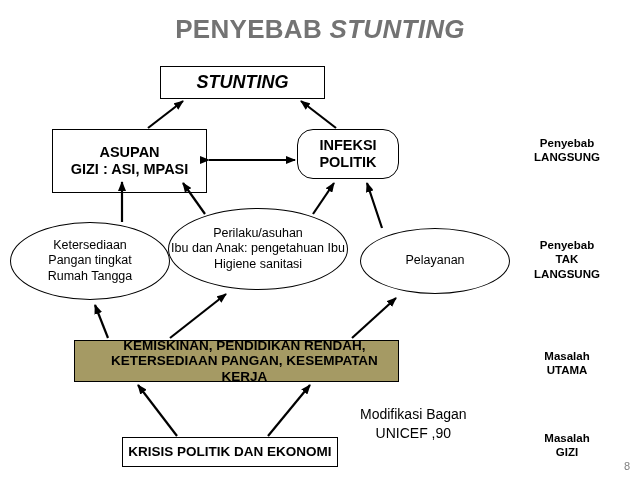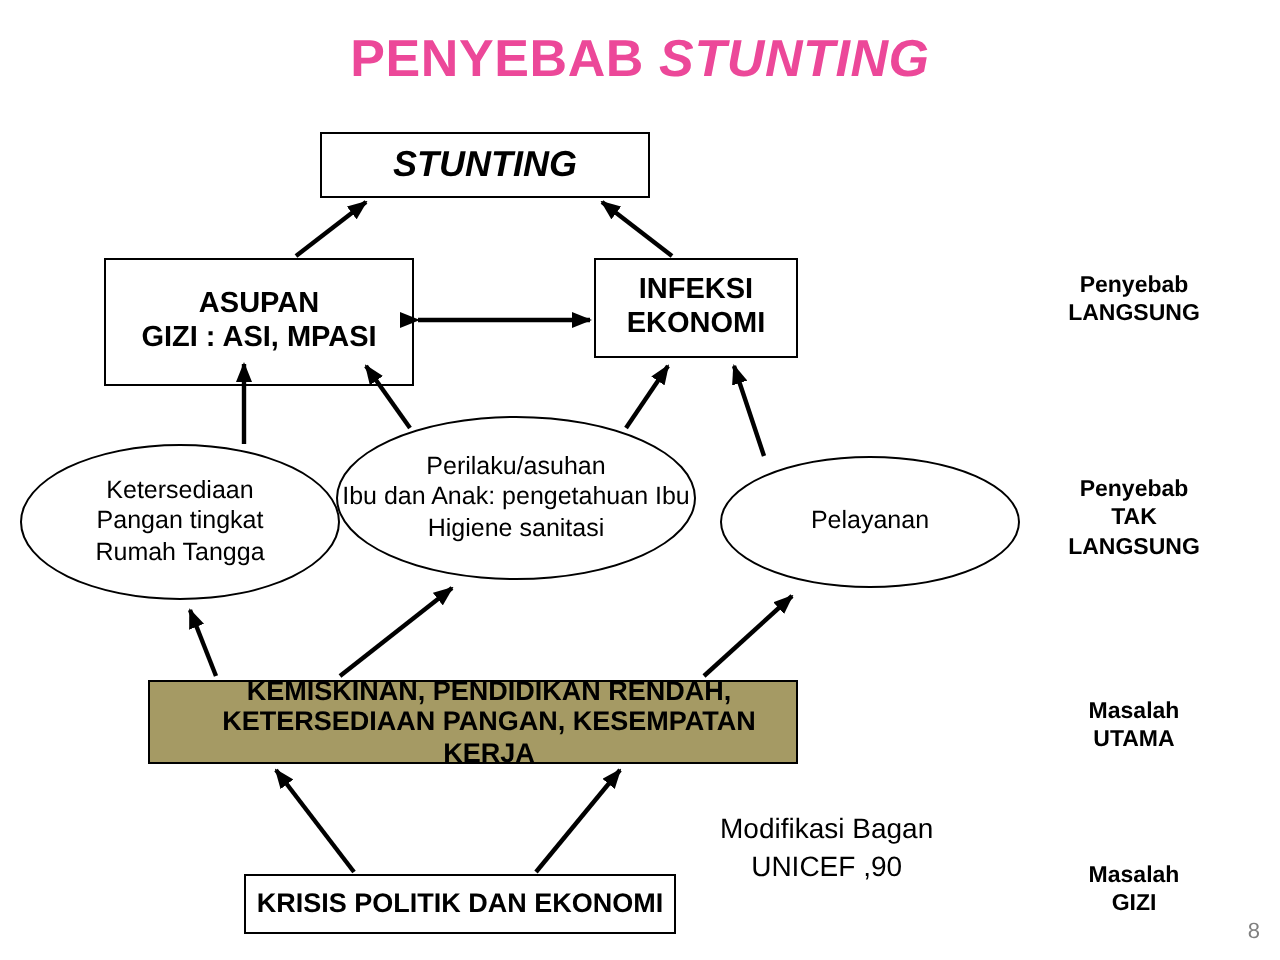--- a/index.html
+++ b/index.html
@@ -22,21 +22,21 @@
 
   
   .title {
     position: absolute;
     top: 14px;
     left: 0;
     width: 640px;
     text-align: center;
     font-size: 26px;
     font-weight: bold;
-    color: #ec4899;
+    color: #737373;
     letter-spacing: 0.3px;
   }
   .title .plain { font-style: normal; }
   .title .ital { font-style: italic; }
 
   
   .box {
     position: absolute;
     border: 1px solid #000000;
     background: #ffffff;
@@ -68,20 +68,21 @@
     font-size: 14.5px;
     font-weight: bold;
   }
   #box-infeksi {
     left: 297px;
     top: 129px;
     width: 102px;
     height: 50px;
     font-size: 14.5px;
     font-weight: bold;
+    border-radius: 16px;
   }
   #box-kemiskinan {
     left: 74px;
     top: 340px;
     width: 325px;
     height: 42px;
     background: #a59a64;
     border: 1px solid #000000;
     font-size: 13.5px;
     font-weight: bold;
@@ -230,21 +231,21 @@
     <span class="ln">STUNTING</span>
   </div>
 
   <div class="box" id="box-asupan">
     <span class="ln">ASUPAN</span>
     <span class="ln">GIZI : ASI, MPASI</span>
   </div>
 
   <div class="box" id="box-infeksi">
     <span class="ln">INFEKSI</span>
-    <span class="ln">EKONOMI</span>
+    <span class="ln">POLITIK</span>
   </div>
 
   <div class="box" id="box-kemiskinan" style="background: rgb(165, 154, 100);">
     <span class="ln">KEMISKINAN, PENDIDIKAN RENDAH,</span>
     <span class="ln">KETERSEDIAAN PANGAN, KESEMPATAN KERJA</span>
   </div>
 
   <div class="box" id="box-krisis">
     <span class="ln">KRISIS POLITIK DAN EKONOMI</span>
   </div>

